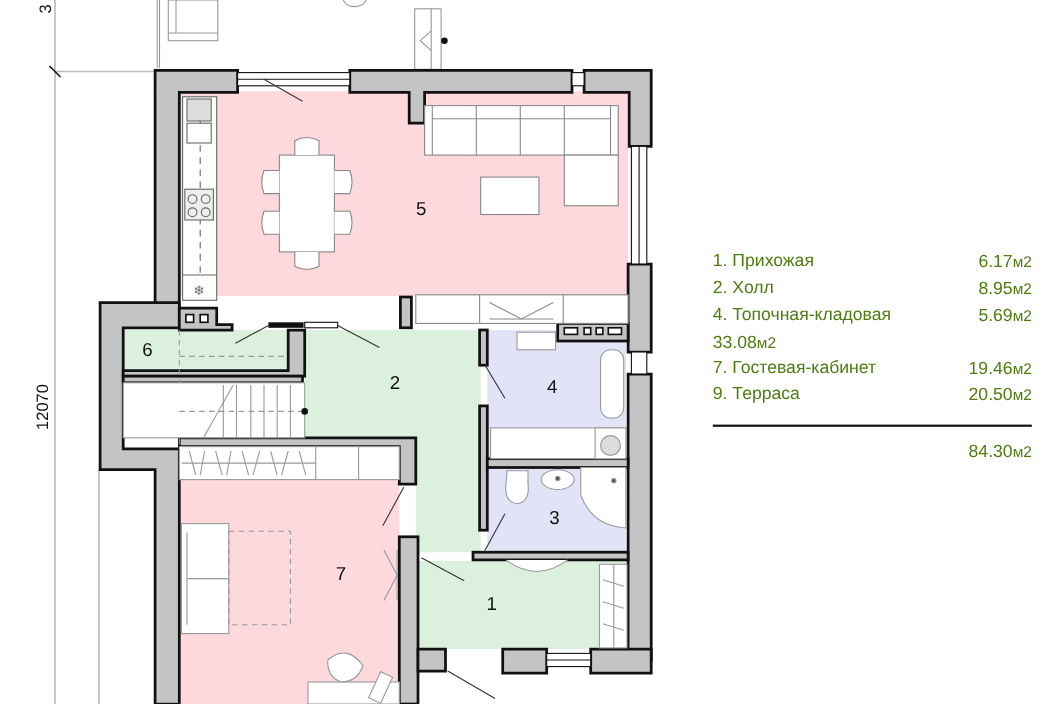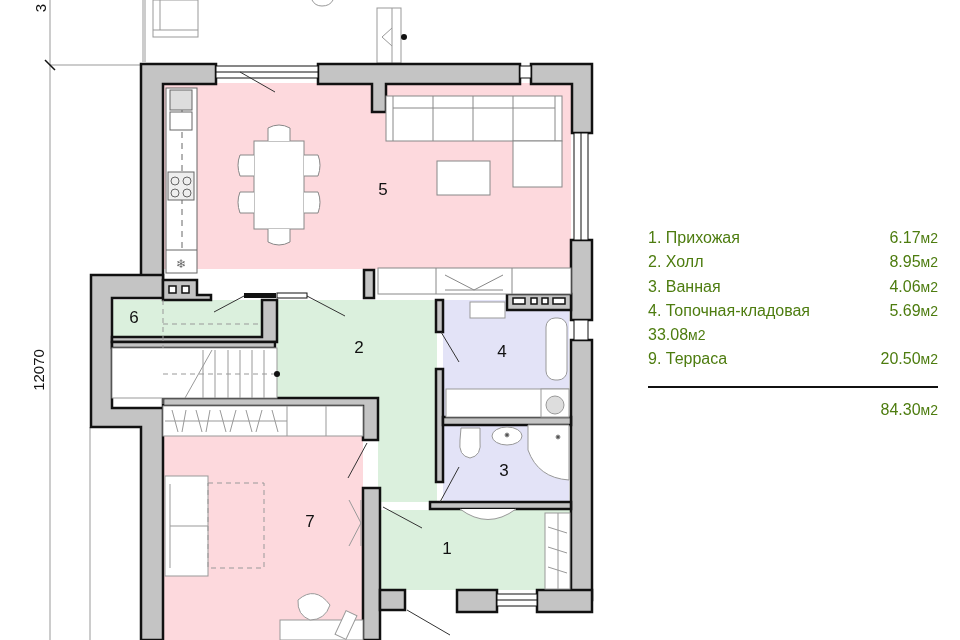--- a/index.html
+++ b/index.html
@@ -248,29 +248,29 @@
 <div id="legend">
   <div class="legend-row">
       <span>1. Прихожая</span>
       <span class="legend-area"><span>6.17</span><span class="unit">м2</span></span>
     </div>
   <div class="legend-row">
       <span>2. Холл</span>
       <span class="legend-area"><span>8.95</span><span class="unit">м2</span></span>
     </div>
   <div class="legend-row">
-      <span>3. Ванная</span>
-      <span class="legend-area"><span>4.06</span><span class="unit">м2</span></span>
-    </div>
-  <div class="legend-row">
       <span>4. Топочная-кладовая</span>
       <span class="legend-area"><span>5.69</span><span class="unit">м2</span></span>
     </div>
   <div class="legend-row">
       <span class="legend-area"><span>33.08</span><span class="unit">м2</span></span>
+    </div>
+  <div class="legend-row">
+      <span>7. Гостевая-кабинет</span>
+      <span class="legend-area"><span>19.46</span><span class="unit">м2</span></span>
     </div>
   <div class="legend-row">
       <span>9. Терраса</span>
       <span class="legend-area"><span>20.50</span><span class="unit">м2</span></span>
     </div>
   <div class="legend-divider"></div>
   <div class="legend-total"><span>84.30</span><span class="unit">м2</span></div>
 </div>
 
 </body></html>

